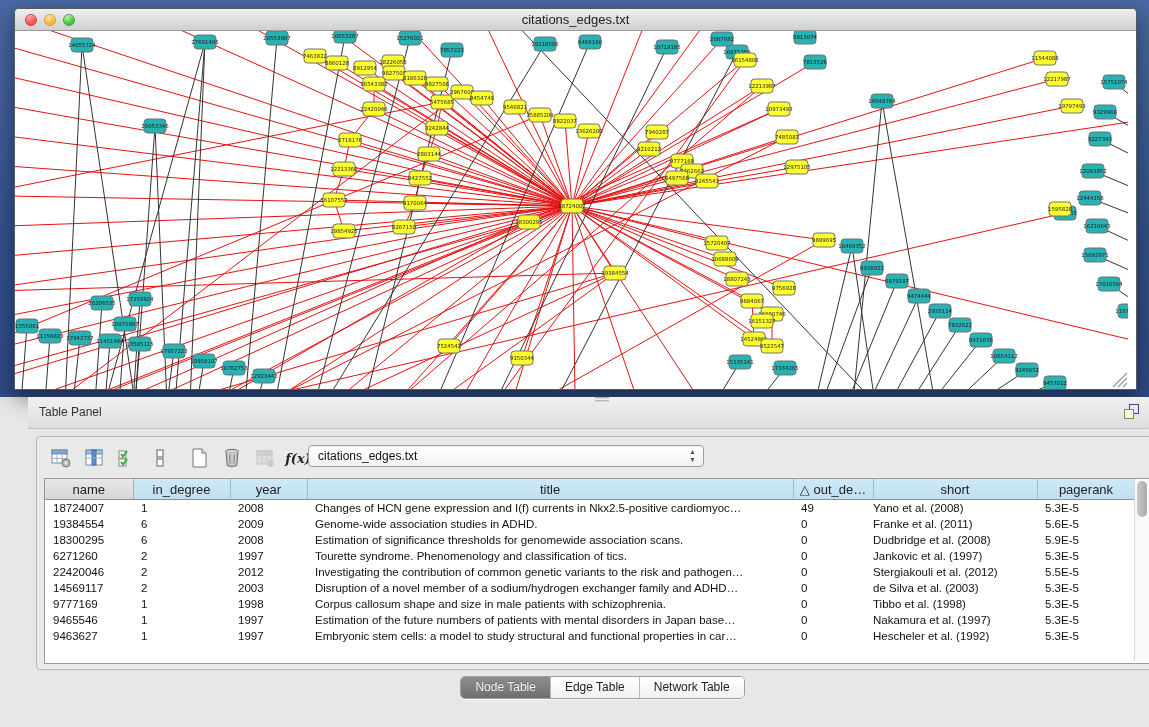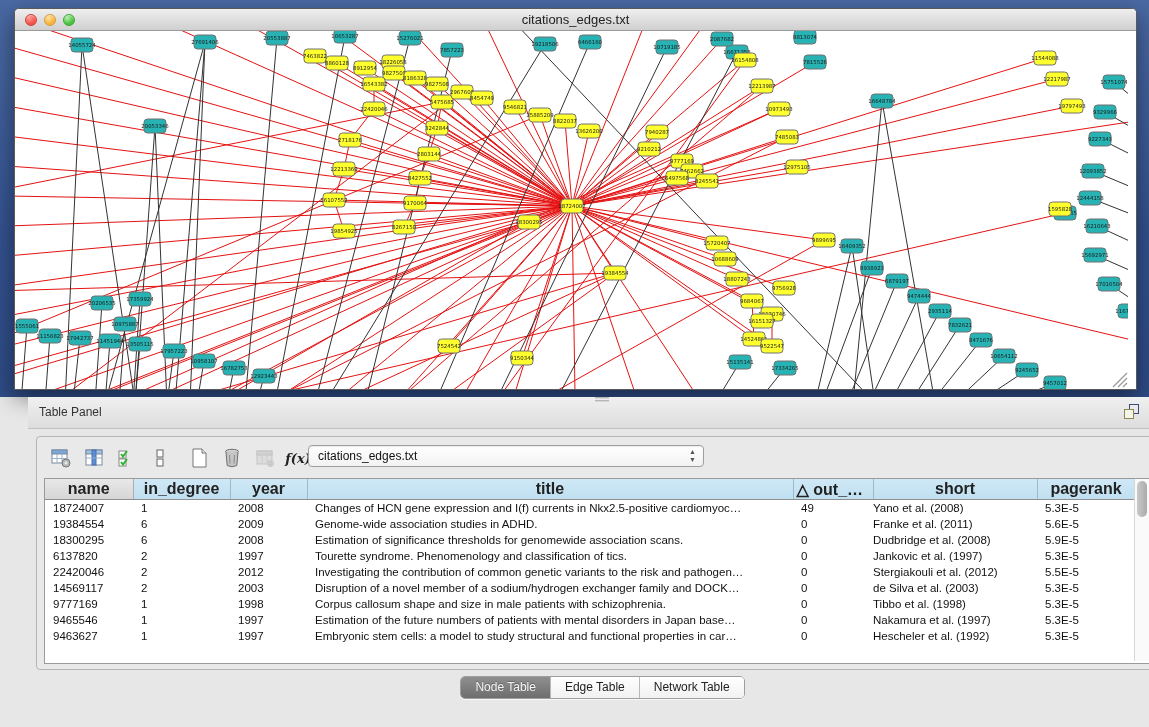--- a/index.html
+++ b/index.html
@@ -63,21 +63,21 @@
     box-shadow:inset 0 1px 1px rgba(0,0,0,.08);
   }
   .combo .stepper{
     position:absolute;right:4px;top:2px;width:13px;height:16px;color:#555;
     font-size:7px;line-height:8px;text-align:center;
   }
   
   .tbl-wrap{position:absolute;left:7px;top:41px;width:1105px;height:184px;background:#fff;border:1px solid #9a9a9a;}
   table.data{border-collapse:collapse;table-layout:fixed;width:1088px;font-size:11.5px;color:#111;}
   table.data th{
-    height:20px;font-weight:bold;font-size:16px;color:#222;
+    height:20px;font-weight:normal;font-size:13px;color:#222;
     border-right:1px solid #9fb9c6;border-bottom:1px solid #8f8f8f;
     background:linear-gradient(#cfe8f6,#bfdff0);
     overflow:hidden;white-space:nowrap;text-overflow:ellipsis;padding:0 3px;
   }
   table.data th.gray{background:linear-gradient(#e8e8e8,#d6d6d6);border-right:1px solid #adadad;}
   table.data td{
     height:16px;padding:0 0 0 8px;white-space:nowrap;overflow:hidden;
     line-height:16px;
   }
   table.data td.center{padding:0;}
@@ -842,42 +842,42 @@
               <tr>
                 <td>18300295</td>
                 <td>6</td>
                 <td>2008</td>
                 <td>Estimation of significance thresholds for genomewide association scans.</td>
                 <td>0</td>
                 <td class="center">Dudbridge et al. (2008)</td>
                 <td>5.9E-5</td>
               </tr>
               <tr>
-                <td>6137820</td>
+                <td>6271260</td>
                 <td>2</td>
                 <td>1997</td>
                 <td>Tourette syndrome. Phenomenology and classification of tics.</td>
                 <td>0</td>
                 <td class="center">Jankovic et al. (1997)</td>
                 <td>5.3E-5</td>
               </tr>
               <tr>
                 <td>22420046</td>
                 <td>2</td>
                 <td>2012</td>
                 <td>Investigating the contribution of common genetic variants to the risk and pathogen…</td>
                 <td>0</td>
                 <td class="center">Stergiakouli et al. (2012)</td>
                 <td>5.5E-5</td>
               </tr>
               <tr>
                 <td>14569117</td>
                 <td>2</td>
                 <td>2003</td>
-                <td>Disruption of a novel member of a sodium/hydrogen exchanger family and DOCK…</td>
+                <td>Disruption of a novel member of a sodium/hydrogen exchanger family and ADHD…</td>
                 <td>0</td>
                 <td class="center">de Silva et al. (2003)</td>
                 <td>5.3E-5</td>
               </tr>
               <tr>
                 <td>9777169</td>
                 <td>1</td>
                 <td>1998</td>
                 <td>Corpus callosum shape and size in male patients with schizophrenia.</td>
                 <td>0</td>

